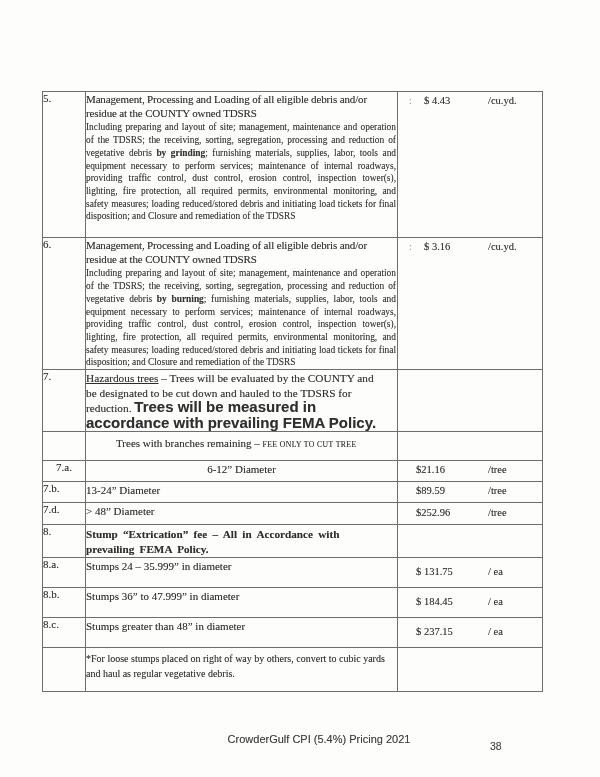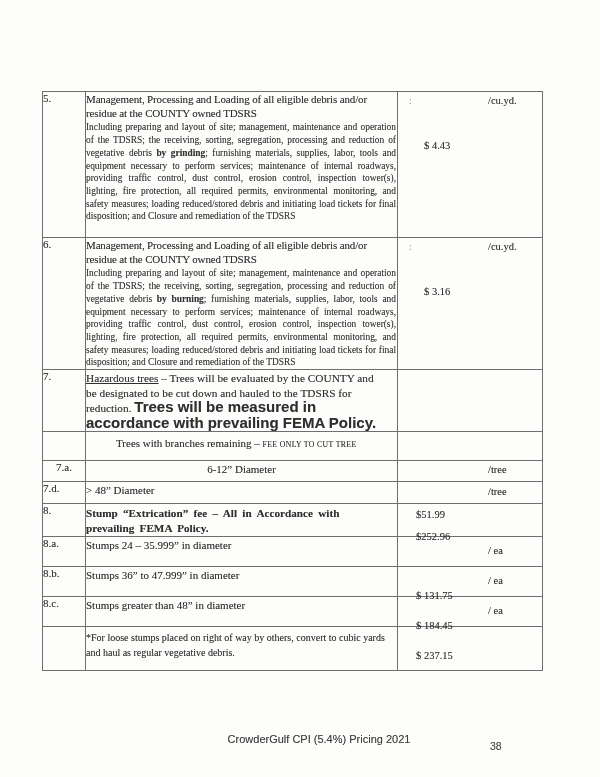--- a/index.html
+++ b/index.html
@@ -15,21 +15,21 @@
   table.pricing td{
     border:1px solid #6e6e6e;vertical-align:top;padding:0;box-sizing:border-box;
   }
   td.num-cell{padding:3px 2px 0 6px;font-size:11px;}
   td.desc-cell{padding:2px 5px 2px 9px;}
   td.price-cell{position:relative;font-size:10.5px;}
   .price-inner{position:absolute;left:0;right:0;height:14px;}
   .price-inner.ptop{top:3px;}
   .price-inner.pmid{top:50%;margin-top:-7px;}
   .p-colon{position:absolute;left:11px;color:#a4a4a4;font-size:10px;}
-  .p-amount{position:absolute;margin-top:45px;}
+  .p-amount{position:absolute;}
   .p-unit{position:absolute;left:90px;}
   .blk.title{font-size:11px;line-height:14.2px;letter-spacing:-.15px;margin-bottom:1px;}
   .blk.detail{font-size:9.4px;line-height:12.7px;text-align:justify;color:#353535;padding-right:1px;}
   .blk.hazard{font-size:11.3px;line-height:14.6px;padding-right:10px;padding-top:1px;}
   .blk.branches{font-size:11px;padding-left:30px;padding-top:5px;}
   .blk.item{font-size:11px;padding-top:2px;}
   .blk.boldserif{font-size:11.2px;font-weight:bold;line-height:15px;word-spacing:2.5px;padding-top:2px;padding-right:40px;}
   .blk.footnote{font-size:10px;line-height:14.5px;padding-top:4px;padding-right:6px;}
   span.b{font-weight:bold;}
   span.u{text-decoration:underline;}
@@ -97,21 +97,33 @@
           </td>
           <td class="price-cell"></td>
         </tr>
         <tr style="height: 21px; text-align: center;">
           <td class="num-cell">7.a.</td>
           <td class="desc-cell">
             <div class="blk item"><span>6-12” Diameter</span></div>
           </td>
           <td class="price-cell">
             <div class="price-inner pmid">
-              <span class="p-amount" style="left: 18px;">$51.99</span>
+              <span class="p-amount" style="left: 18px;">$21.16</span>
+              <span class="p-unit">/tree</span>
+            </div>
+          </td>
+        </tr>
+        <tr style="height: 21px;">
+          <td class="num-cell">7.b.</td>
+          <td class="desc-cell">
+            <div class="blk item"><span>13-24” Diameter</span></div>
+          </td>
+          <td class="price-cell">
+            <div class="price-inner pmid">
+              <span class="p-amount" style="left: 18px;">$89.59</span>
               <span class="p-unit">/tree</span>
             </div>
           </td>
         </tr>
         <tr style="height: 22px;">
           <td class="num-cell">7.d.</td>
           <td class="desc-cell">
             <div class="blk item"><span>&gt; 48” Diameter</span></div>
           </td>
           <td class="price-cell">

